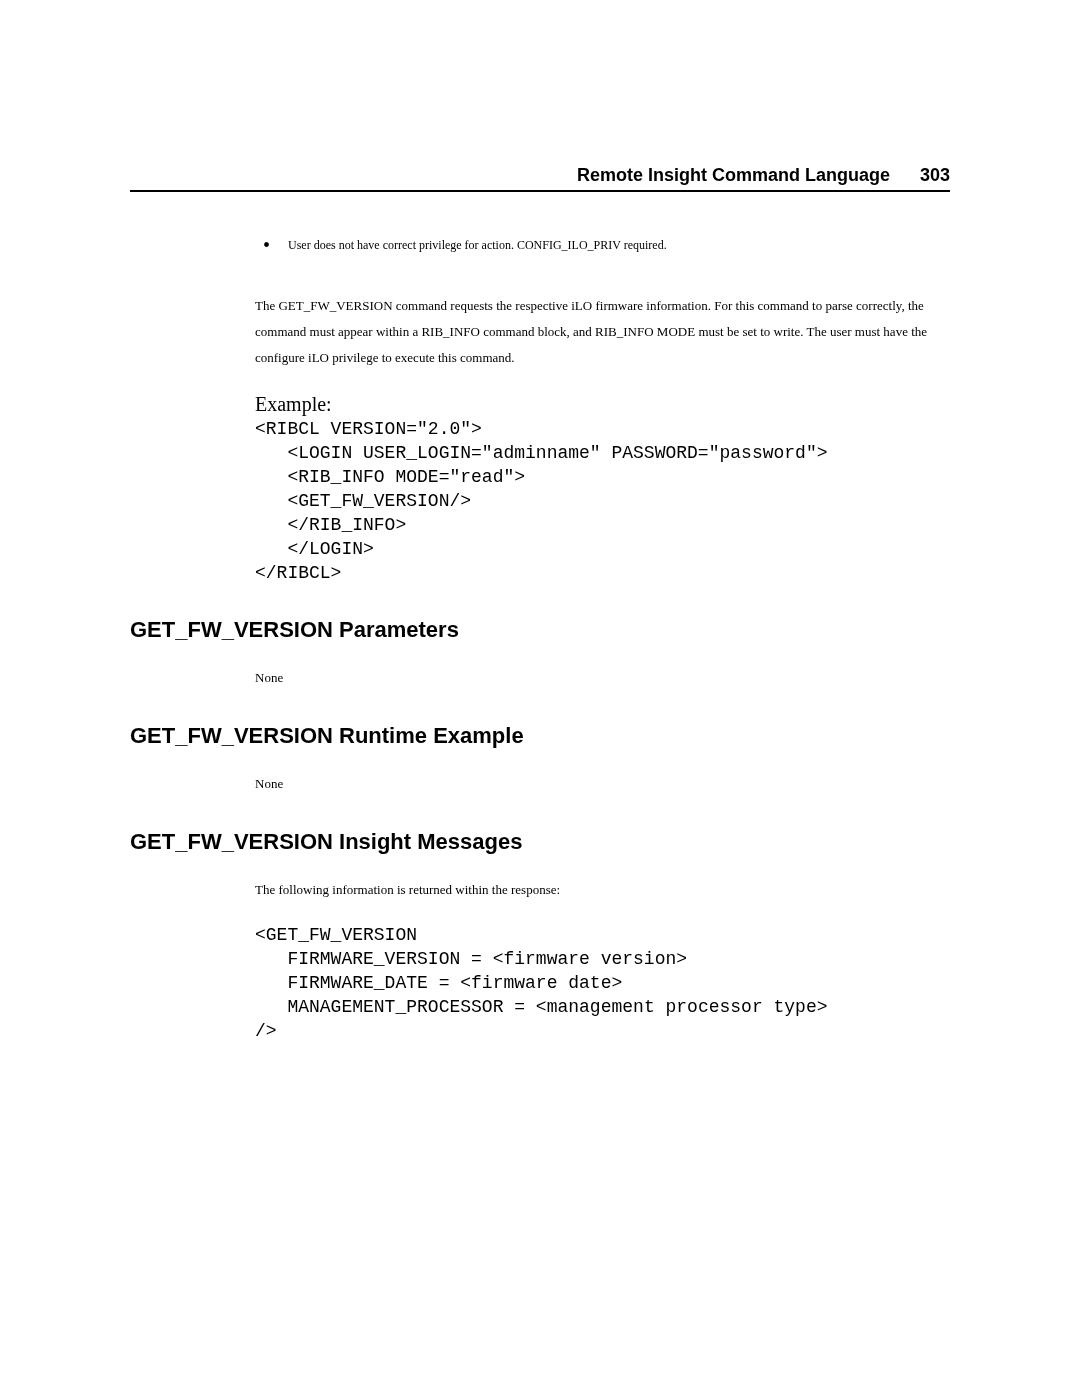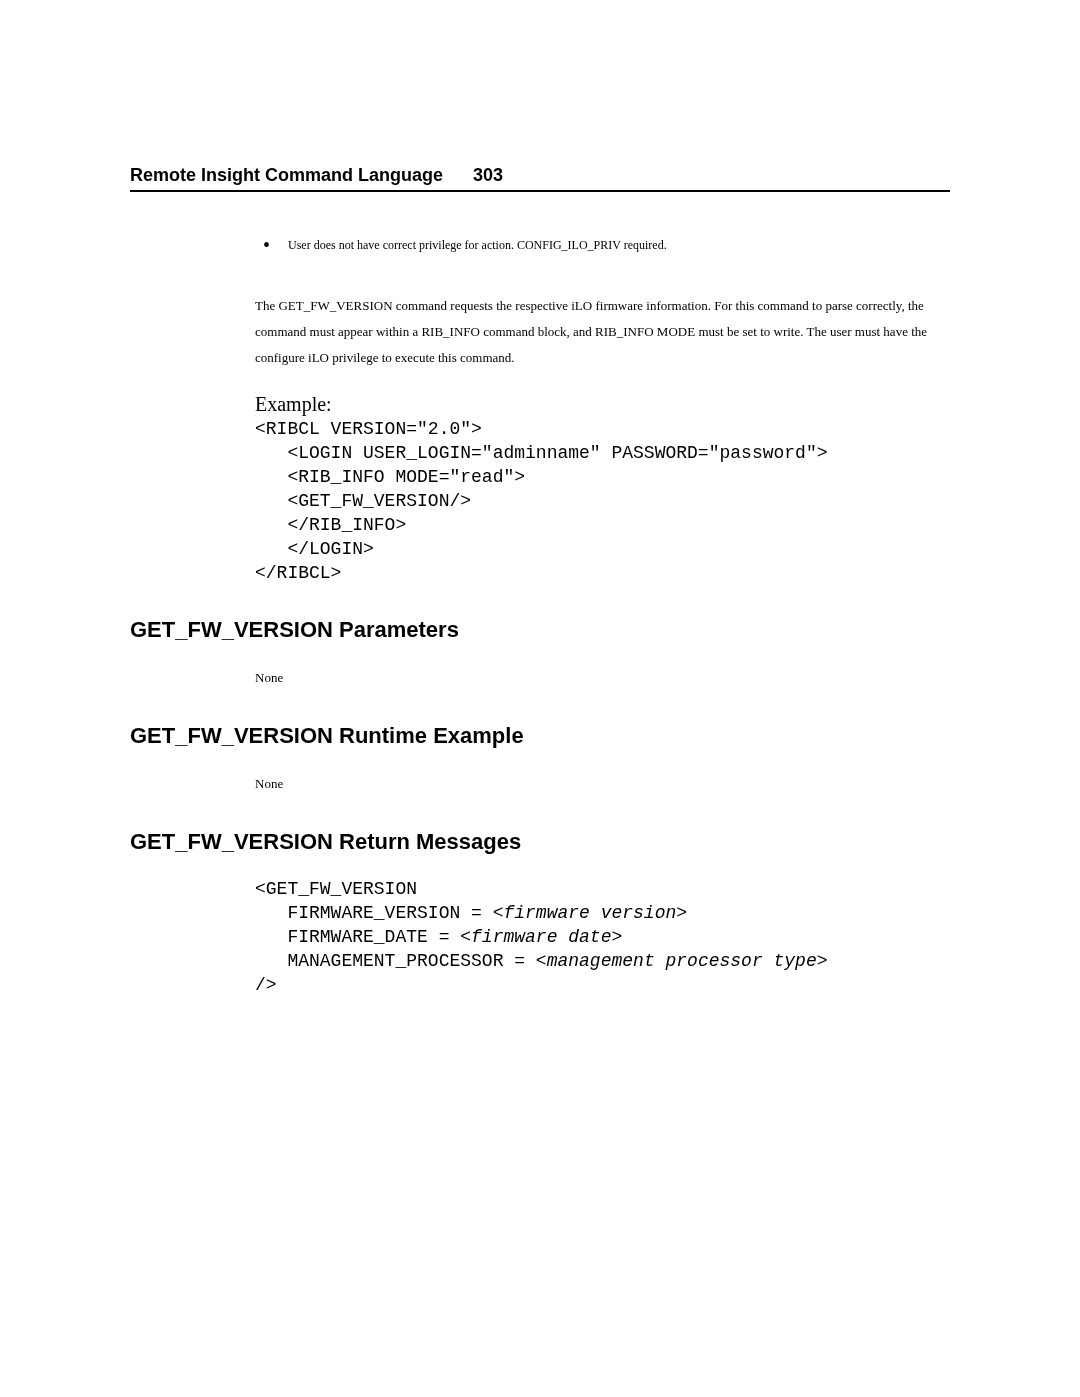--- a/index.html
+++ b/index.html
@@ -9,20 +9,21 @@
       background: #fff;
       font-family: Georgia, 'Times New Roman', serif;
       color: #000;
       position: relative;
     }
     .page {
       padding: 165px 130px 0 130px;
     }
     .header {
       display: flex;
+      justify-content: flex-end;
       align-items: baseline;
       border-bottom: 2px solid #000;
       padding-bottom: 4px;
       margin-bottom: 40px;
     }
     .header-title {
       font-family: Arial, Helvetica, sans-serif;
       font-weight: bold;
       font-size: 18px;
       margin-right: 30px;
@@ -75,21 +76,20 @@
     }
     .code-block {
       margin-left: 125px;
       font-family: 'Courier New', Courier, monospace;
       font-size: 18px;
       white-space: pre;
       line-height: 24px;
       margin-bottom: 12px;
     }
     .code-block .italic {
-      font-style: italic;
     }
   </style>
 </head>
 <body>
 
 <div class="page">
 
   <div class="header">
     <span class="header-title">Remote Insight Command Language</span>
     <span class="header-page">303</span>
@@ -112,21 +112,22 @@
    &lt;/RIB_INFO&gt;
    &lt;/LOGIN&gt;
 &lt;/RIBCL&gt;</div>
 
   <h2 class="sub-heading">GET_FW_VERSION Parameters</h2>
   <p class="body-text">None</p>
 
   <h2 class="sub-heading">GET_FW_VERSION Runtime Example</h2>
   <p class="body-text">None</p>
 
-  <h2 class="sub-heading">GET_FW_VERSION Return Messages</h2>
+  <h2 class="sub-heading">GET_FW_VERSION Insight Messages</h2>
+  <p class="body-text">The following information is returned within the response:</p>
 
   <div class="code-block"><span>&lt;GET_FW_VERSION
    FIRMWARE_VERSION = </span><span class="italic">&lt;firmware version&gt;</span><span>
    FIRMWARE_DATE = </span><span class="italic">&lt;firmware date&gt;</span><span>
    MANAGEMENT_PROCESSOR = </span><span class="italic">&lt;management processor type&gt;</span><span>
 /&gt;</span></div>
 
 </div>
 
 </body></html>

